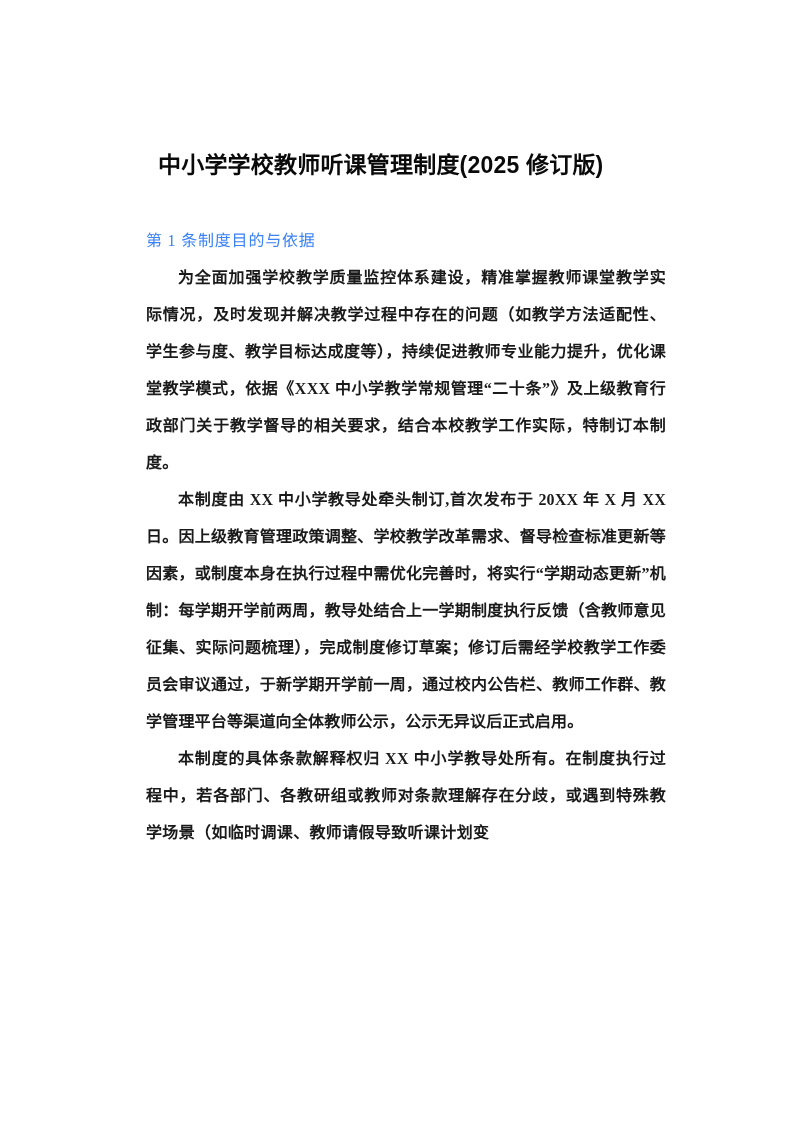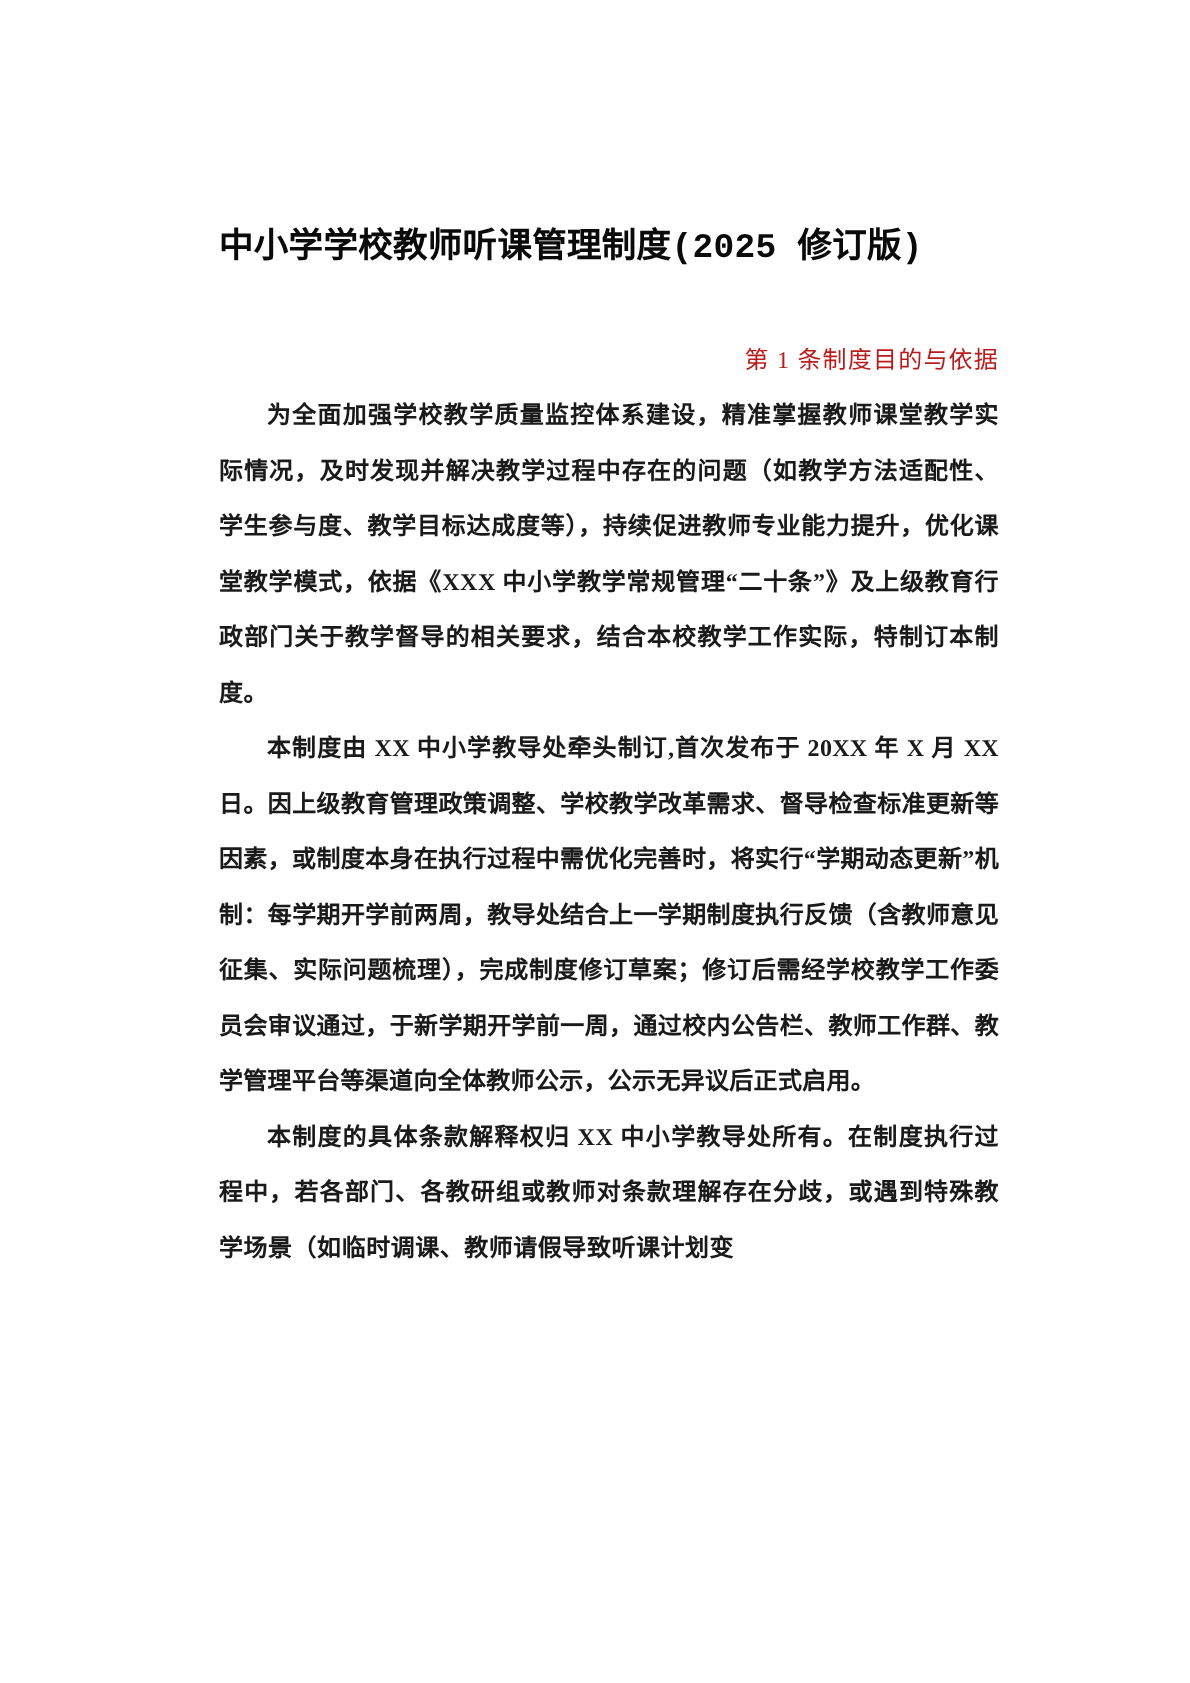--- a/index.html
+++ b/index.html
@@ -27,40 +27,39 @@
     left: 146px;
     top: 148px;
     width: 520px;
   }
   .doc-title {
     font-size: 23px;
     font-weight: bold;
     line-height: 34px;
     letter-spacing: 0.2px;
     text-align: left;
-    margin: 0 0 40px 0;
+    margin: 0 0 40px 12px;
     color: #0a0a0a;
-    font-family: Liberation Mono, monospace;
+    font-family: Liberation Sans, sans-serif;
   }
   .chapter-heading {
     font-size: 16px;
     font-weight: bold;
     line-height: 37px;
     margin: 0;
     color: #101010;
     letter-spacing: 0.6px;
   }
   .clause-heading {
     font-size: 16px;
     font-weight: normal;
     line-height: 37px;
     margin: 0;
-    color: #b91c1c;
+    color: #3b82f6;
     letter-spacing: 0.8px;
-    text-align: right;
   }
   .body-para {
     font-size: 16px;
     font-weight: bold;
     line-height: 37px;
     margin: 0;
     color: #1a1a1a;
     text-align: justify;
     text-justify: inter-ideograph;
     text-indent: 2em;

